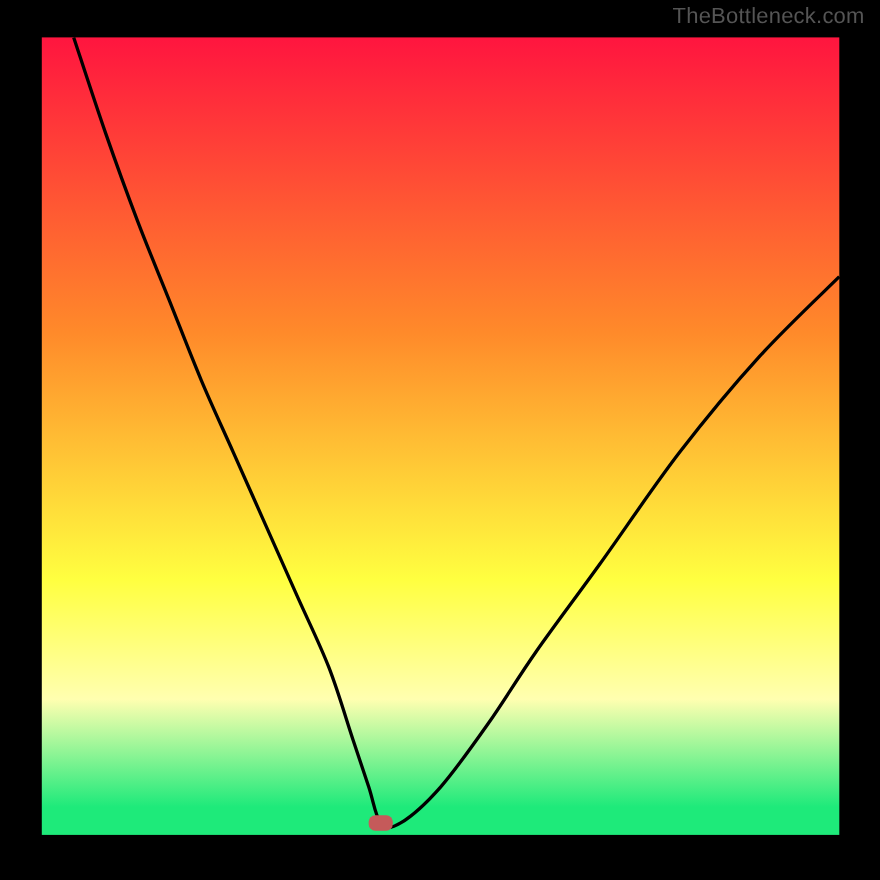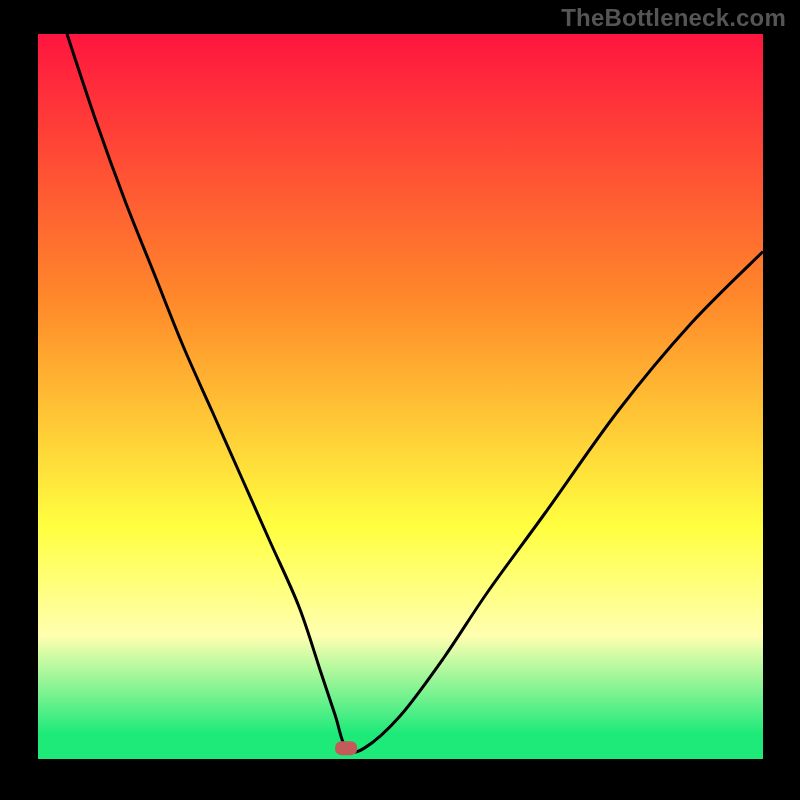--- a/index.html
+++ b/index.html
@@ -15,22 +15,22 @@
     position: relative;
     width: 800px;
     height: 800px;
     background: #000;
   }
   .watermark {
     position: absolute;
     top: 4px;
     right: 14px;
     color: #555;
-    font-size: 24px;
-    font-weight: 700;
+    font-size: 20px;
+    font-weight: 400;
     letter-spacing: 0.2px;
     z-index: 10;
   }
   svg {
     position: absolute;
     top: 0;
     left: 0;
   }
 </style>
 </head>

